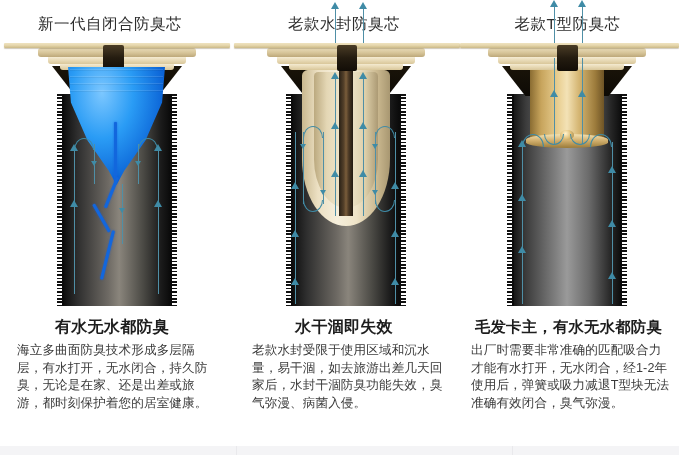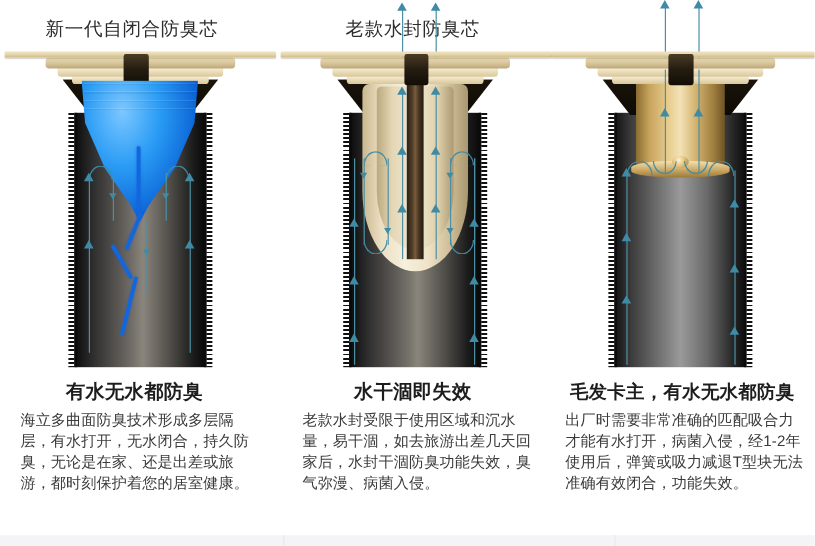--- a/index.html
+++ b/index.html
@@ -275,20 +275,21 @@
 
       <div class="arrowline" style="left:122px;top:150px;height:60px;"></div>
       <div class="arrowhead sm down" style="left:119px;top:174px;"></div>
     </div>
 
     <div class="col-head">有水无水都防臭</div>
     <div class="col-body">海立多曲面防臭技术形成多层隔层，有水打开，无水闭合，持久防臭，无论是在家、还是出差或旅游，都时刻保护着您的居室健康。</div>
   </div>
 
   <div class="col" id="col3">
+    <div class="col-title">老款T型防臭芯</div>
 
     <div class="stage">
 
       <div class="arrowline" style="left:94px;top:-32px;height:56px;"></div>
       <div class="arrowhead up" style="left:90px;top:-34px;"></div>
       <div class="arrowline" style="left:122px;top:-32px;height:56px;"></div>
       <div class="arrowhead up" style="left:118px;top:-34px;"></div>
 
       <div class="pipe grey" style="left:52px;top:60px;width:110px;height:212px;"></div>
       <div class="pipewall" style="left:52px;top:60px;height:212px;"></div>
@@ -321,21 +322,21 @@
       <div class="arrowhead up" style="left:58px;top:106px;"></div>
       <div class="arrowhead up" style="left:58px;top:160px;"></div>
       <div class="arrowhead up" style="left:58px;top:212px;"></div>
       <div class="arrowline" style="left:152px;top:108px;height:162px;"></div>
       <div class="arrowhead up" style="left:148px;top:132px;"></div>
       <div class="arrowhead up" style="left:148px;top:186px;"></div>
       <div class="arrowhead up" style="left:148px;top:238px;"></div>
     </div>
 
     <div class="col-head">毛发卡主，有水无水都防臭</div>
-    <div class="col-body">出厂时需要非常准确的匹配吸合力才能有水打开，病菌入侵，经1-2年使用后，弹簧或吸力减退T型块无法准确有效闭合，功能失效。</div>
+    <div class="col-body">出厂时需要非常准确的匹配吸合力才能有水打开，无水闭合，经1-2年使用后，弹簧或吸力减退T型块无法准确有效闭合，臭气弥漫。</div>
   </div>
 
   <div class="footer-band">
     <div class="seg" style="left:236px;"></div>
     <div class="seg" style="left:512px;"></div>
   </div>
 
 </div>
 
 </body></html>

